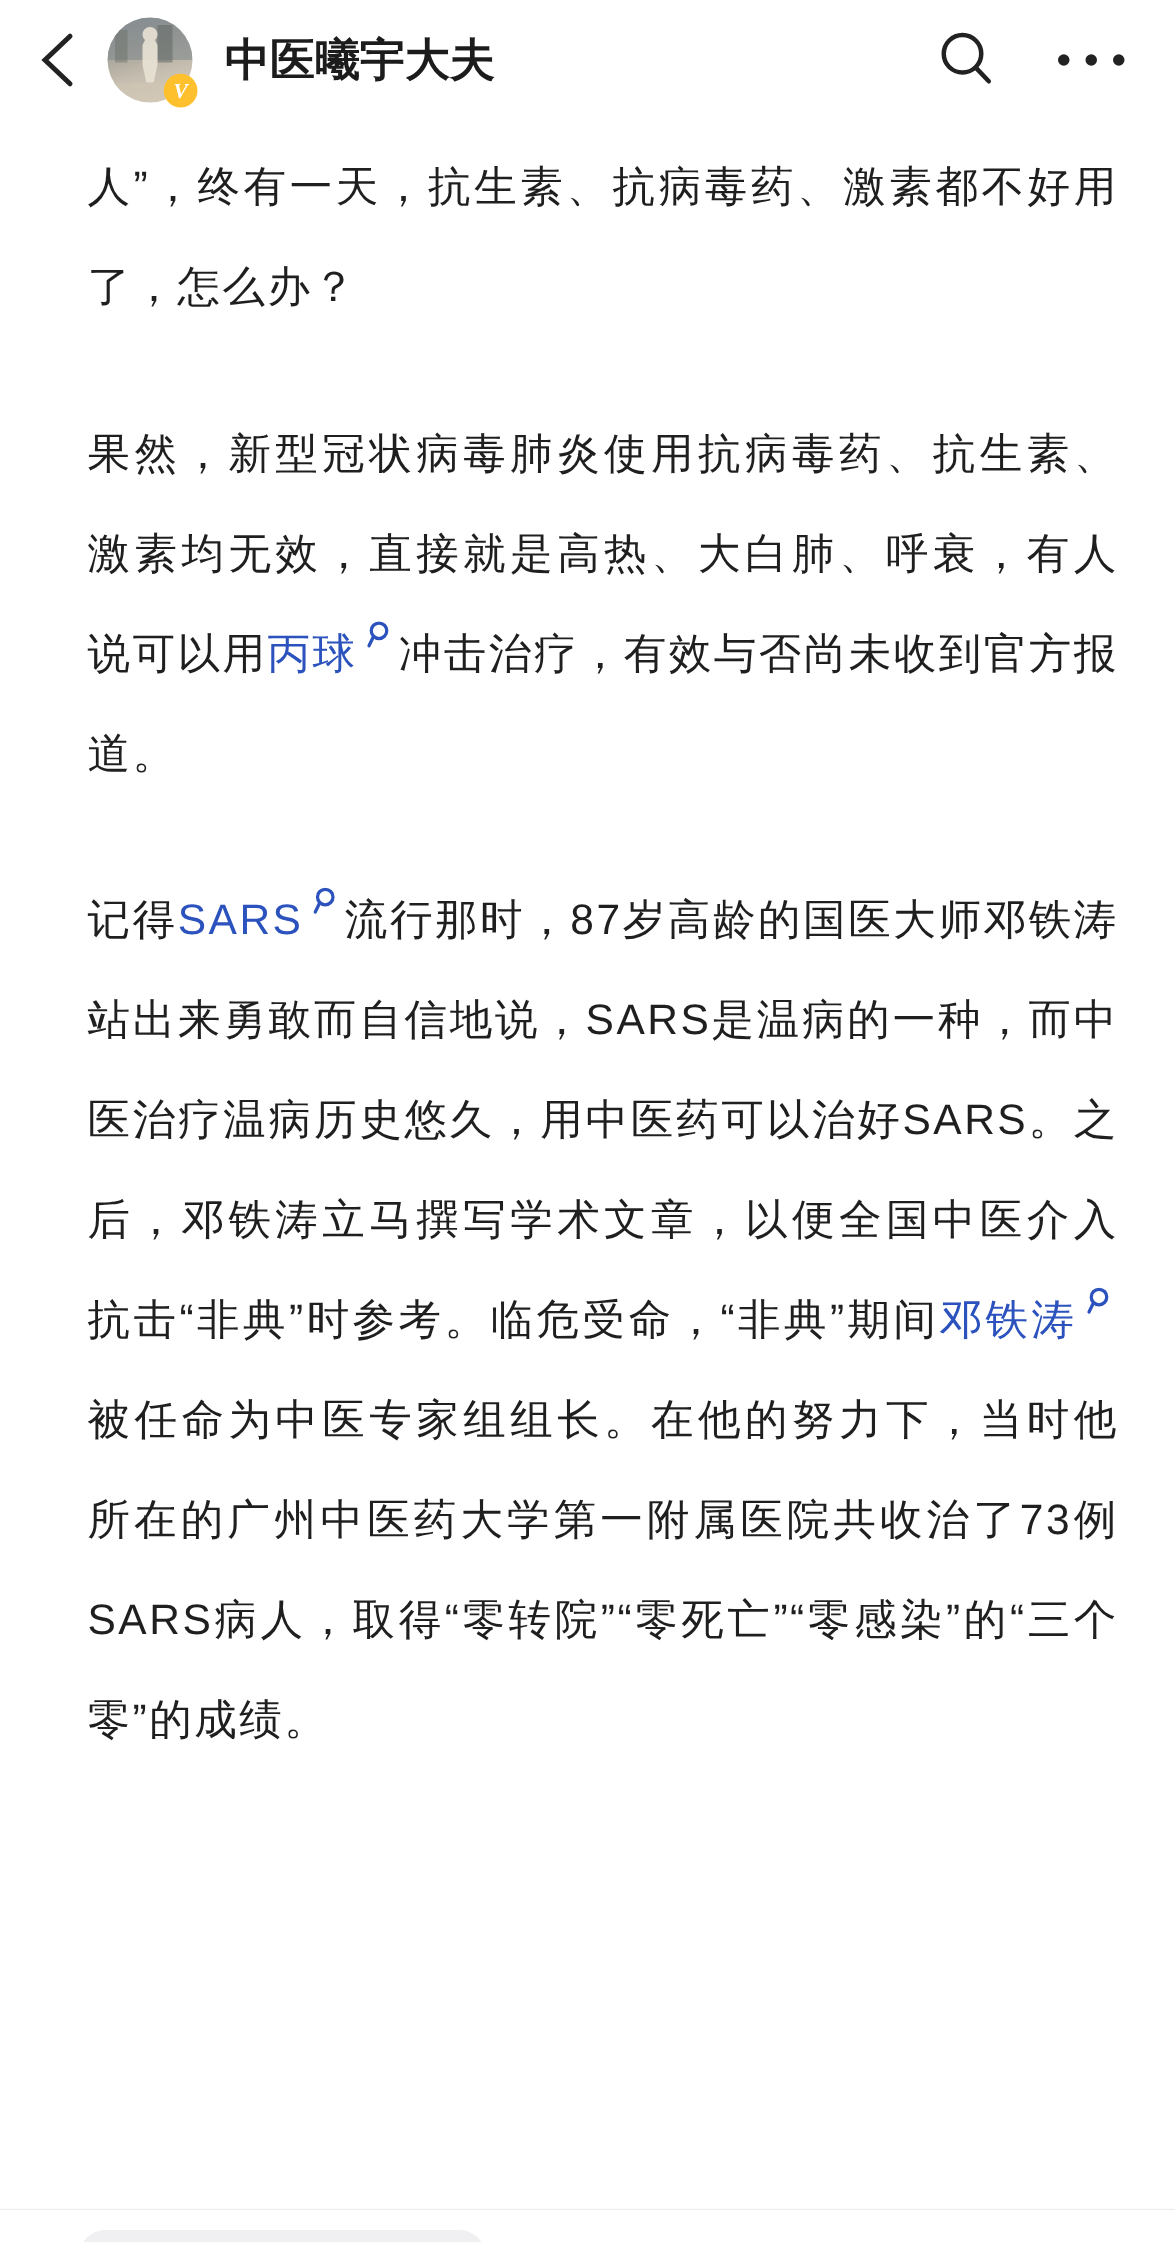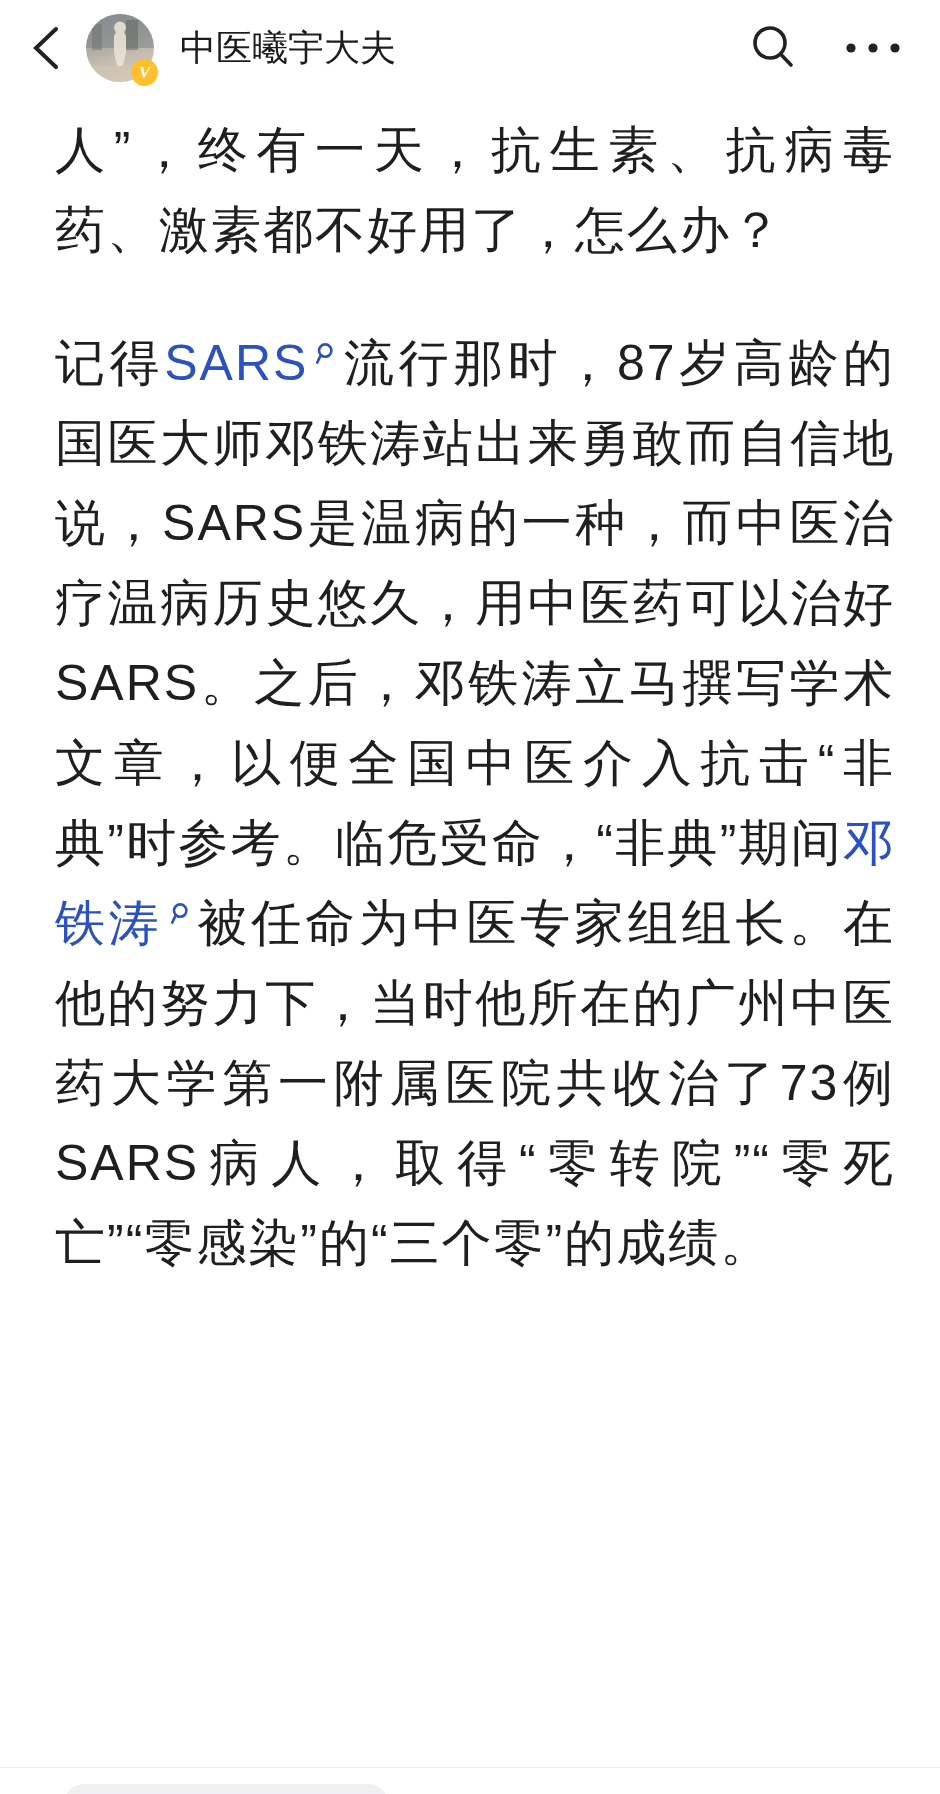--- a/index.html
+++ b/index.html
@@ -34,32 +34,32 @@
   .v-badge {
     position: absolute; right: -4px; bottom: -4px;
     width: 27px; height: 27px; border-radius: 50%;
     background: var(--badge-color, #ffc02e);
     color: #fff; font-weight: 700; font-style: italic;
     font-size: 17px; line-height: 27px; text-align: center;
     font-family: "Liberation Serif", "DejaVu Serif", serif;
   }
   .nav-title {
     margin-left: 26px;
-    font-size: 36px; font-weight: 400; color: #1c1c1c;
+    font-size: 36px; font-weight: 700; color: #1c1c1c;
     flex: 1 1 auto;
     white-space: nowrap; overflow: hidden;
   }
   .nav-icon { flex: 0 0 auto; display:flex; align-items:center; justify-content:center; cursor:pointer; }
   .search-btn { width: 52px; height: 60px; margin-right: 42px; }
   .more-btn { width: 62px; height: 60px; }
 
   
   .article {
-    padding: 14px 45px 0 55px;
-    font-size: 50px;
+    padding: 14px 45px 0 70px;
+    font-size: 34px;
     line-height: 80px;
     letter-spacing: 2px;
     text-align: justify;
     color: var(--text-color, #1f1f1f);
   }
   .article p { margin-bottom: 53px; }
   .article a.entity-link {
     color: var(--link-color, #2b52bd);
     text-decoration: none;
     cursor: pointer;
@@ -127,20 +127,24 @@
       <svg width="62" height="20" viewBox="0 0 62 20" fill="none">
         <circle cx="9" cy="10" r="4.6" fill="#222222"></circle>
         <circle cx="31" cy="10" r="4.6" fill="#222222"></circle>
         <circle cx="53" cy="10" r="4.6" fill="#222222"></circle>
       </svg>
     </div>
   </header>
 
   <main class="article">
       <p><span>人”，终有一天，抗生素、抗病毒药、激素都不好用了，怎么办？</span></p>
+      <p><span>果然，新型冠状病毒肺炎使用抗病毒药、抗生素、激素均无效，直接就是高热、大白肺、呼衰，有人说可以用</span><a class="entity-link" href="#"><span>丙球</span><svg class="mag" viewBox="0 0 21 23" fill="none">
+            <circle cx="12.2" cy="7.6" r="6.2" stroke="#2b52bd" stroke-width="2.6"></circle>
+            <line x1="7.6" y1="12.6" x2="4.2" y2="19.6" stroke="#2b52bd" stroke-width="2.6" stroke-linecap="round"></line>
+          </svg></a><span>冲击治疗，有效与否尚未收到官方报道。</span></p>
       <p><span>记得</span><a class="entity-link" href="#"><span>SARS</span><svg class="mag" viewBox="0 0 21 23" fill="none">
             <circle cx="12.2" cy="7.6" r="6.2" stroke="#2b52bd" stroke-width="2.6"></circle>
             <line x1="7.6" y1="12.6" x2="4.2" y2="19.6" stroke="#2b52bd" stroke-width="2.6" stroke-linecap="round"></line>
           </svg></a><span>流行那时，87岁高龄的国医大师邓铁涛站出来勇敢而自信地说，SARS是温病的一种，而中医治疗温病历史悠久，用中医药可以治好SARS。之后，邓铁涛立马撰写学术文章，以便全国中医介入抗击“非典”时参考。临危受命，“非典”期间</span><a class="entity-link" href="#"><span>邓铁涛</span><svg class="mag" viewBox="0 0 21 23" fill="none">
             <circle cx="12.2" cy="7.6" r="6.2" stroke="#2b52bd" stroke-width="2.6"></circle>
             <line x1="7.6" y1="12.6" x2="4.2" y2="19.6" stroke="#2b52bd" stroke-width="2.6" stroke-linecap="round"></line>
           </svg></a><span>被任命为中医专家组组长。在他的努力下，当时他所在的广州中医药大学第一附属医院共收治了73例SARS病人，取得“零转院”“零死亡”“零感染”的“三个零”的成绩。</span></p>
     </main>
 
   <div class="bottom-bar">

